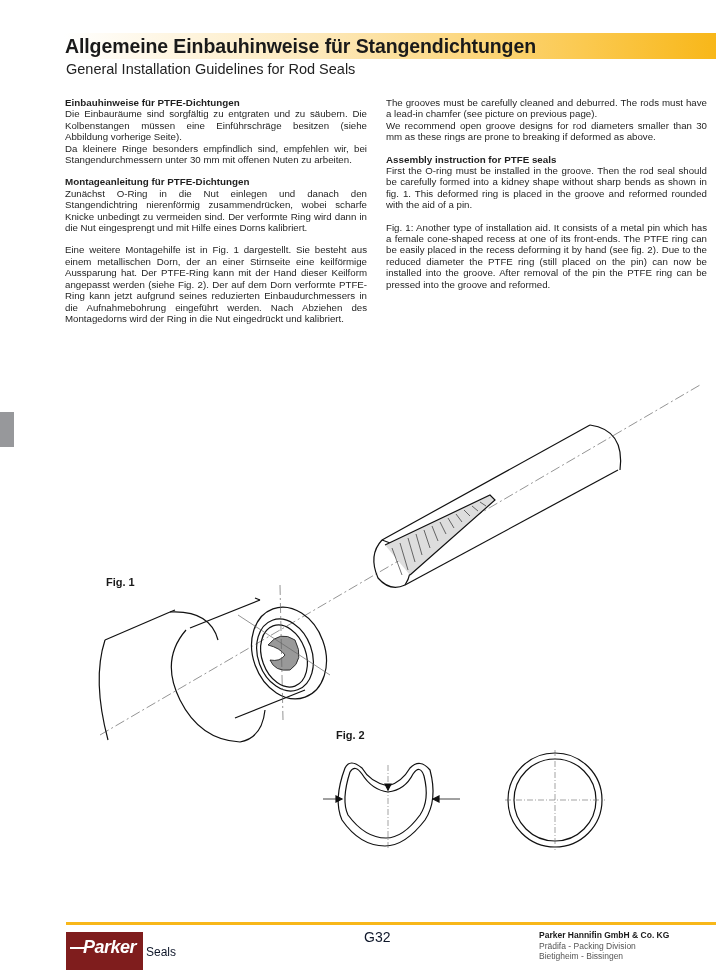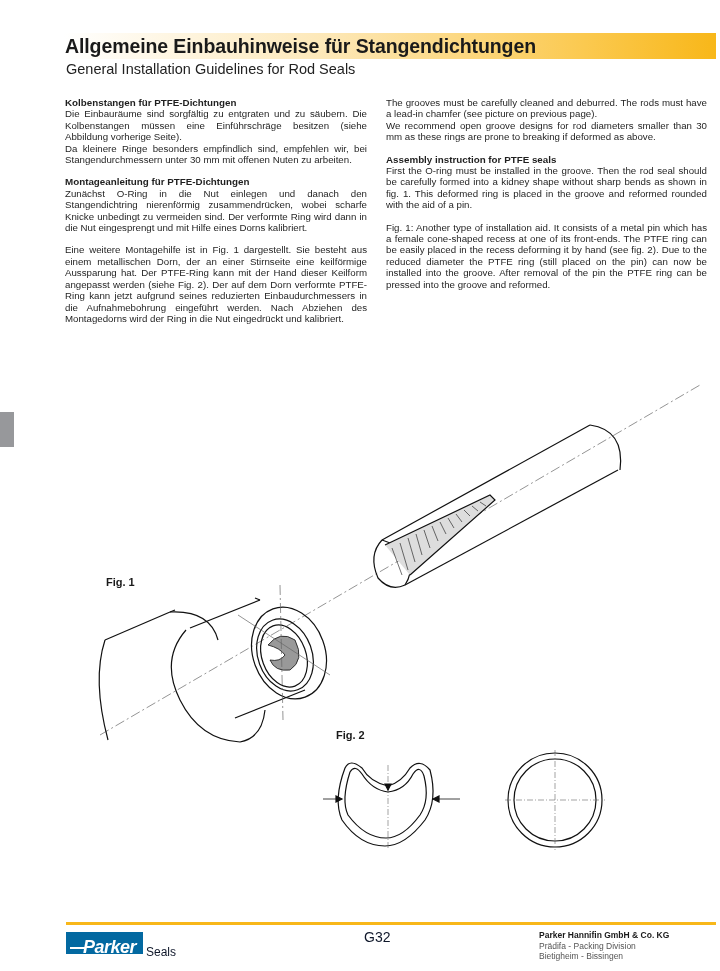--- a/index.html
+++ b/index.html
@@ -11,37 +11,37 @@
     .col { position: absolute; top: 97px; font-size: 9.7px; line-height: 11.4px; color: #1f1f1f; text-align: justify; }
     .col.left { left: 65px; width: 302px; }
     .col.right { left: 386px; width: 321px; }
     .col h3 { font-size: 9.8px; font-weight: bold; margin: 0; line-height: 11.4px; }
     .col p { margin: 0; }
     .col .gap { height: 11px; }
     .side-tab { position: absolute; left: 0; top: 412px; width: 14px; height: 35px; background: #97989b; }
     .fig-label { position: absolute; font-size: 11px; font-weight: bold; color: #1a1a1a; }
     svg.drawing { position: absolute; left: 0; top: 0; }
     .footer-line { position: absolute; left: 66px; top: 922px; width: 650px; height: 3px; background: #f8b719; }
-    .logo { position: absolute; left: 66px; top: 932px; width: 77px; height: 22px; background: #0369a1; }
+    .logo { position: absolute; left: 66px; top: 932px; width: 77px; height: 38px; background: #7f1d1d; }
     .logo-dash { position: absolute; left: 4px; top: 15px; width: 16px; height: 2px; background: #fff; }
     .logo-text { position: absolute; left: 17px; top: 5px; color: #fff; font-weight: bold; font-size: 18px; font-style: italic; letter-spacing: -0.5px; }
     .logo-seals { position: absolute; left: 146px; top: 945px; font-size: 12px; color: #0f172a; }
     .page-num { position: absolute; left: 364px; top: 929px; font-size: 14px; color: #0f172a; }
     .company { position: absolute; left: 539px; top: 930px; font-size: 8.5px; line-height: 10.5px; color: #555; }
     .company .bold { font-weight: bold; color: #1a1a1a; }
   </style>
 </head>
 <body>
 
 <div class="title-bar"></div>
 <div class="title">Allgemeine Einbauhinweise für Stangendichtungen</div>
 <div class="subtitle">General Installation Guidelines for Rod Seals</div>
 
 <div class="col left">
-  <h3>Kolbenstangen für PTFE-Dichtungen</h3>
+  <h3>Einbauhinweise für PTFE-Dichtungen</h3>
   <p>Die Einbauräume sind sorgfältig zu entgraten und zu säubern. Die Kolbenstangen müssen eine Einführschräge besitzen (siehe Abbildung vorherige Seite).</p>
   <p>Da kleinere Ringe besonders empfindlich sind, empfehlen wir, bei Stangendurchmessern unter 30 mm mit offenen Nuten zu arbeiten.</p>
   <div class="gap"></div>
   <h3>Montageanleitung für PTFE-Dichtungen</h3>
   <p>Zunächst O-Ring in die Nut einlegen und danach den Stangendichtring nierenförmig zusammendrücken, wobei scharfe Knicke unbedingt zu vermeiden sind. Der verformte Ring wird dann in die Nut eingesprengt und mit Hilfe eines Dorns kalibriert.</p>
   <div class="gap"></div>
   <p>Eine weitere Montagehilfe ist in Fig. 1 dargestellt. Sie besteht aus einem metallischen Dorn, der an einer Stirnseite eine keilförmige Aussparung hat. Der PTFE-Ring kann mit der Hand dieser Keilform angepasst werden (siehe Fig. 2). Der auf dem Dorn verformte PTFE-Ring kann jetzt aufgrund seines reduzierten Einbaudurchmessers in die Aufnahmebohrung eingeführt werden. Nach Abziehen des Montagedorns wird der Ring in die Nut eingedrückt und kalibriert.</p>
 </div>
 
 <div class="col right">

